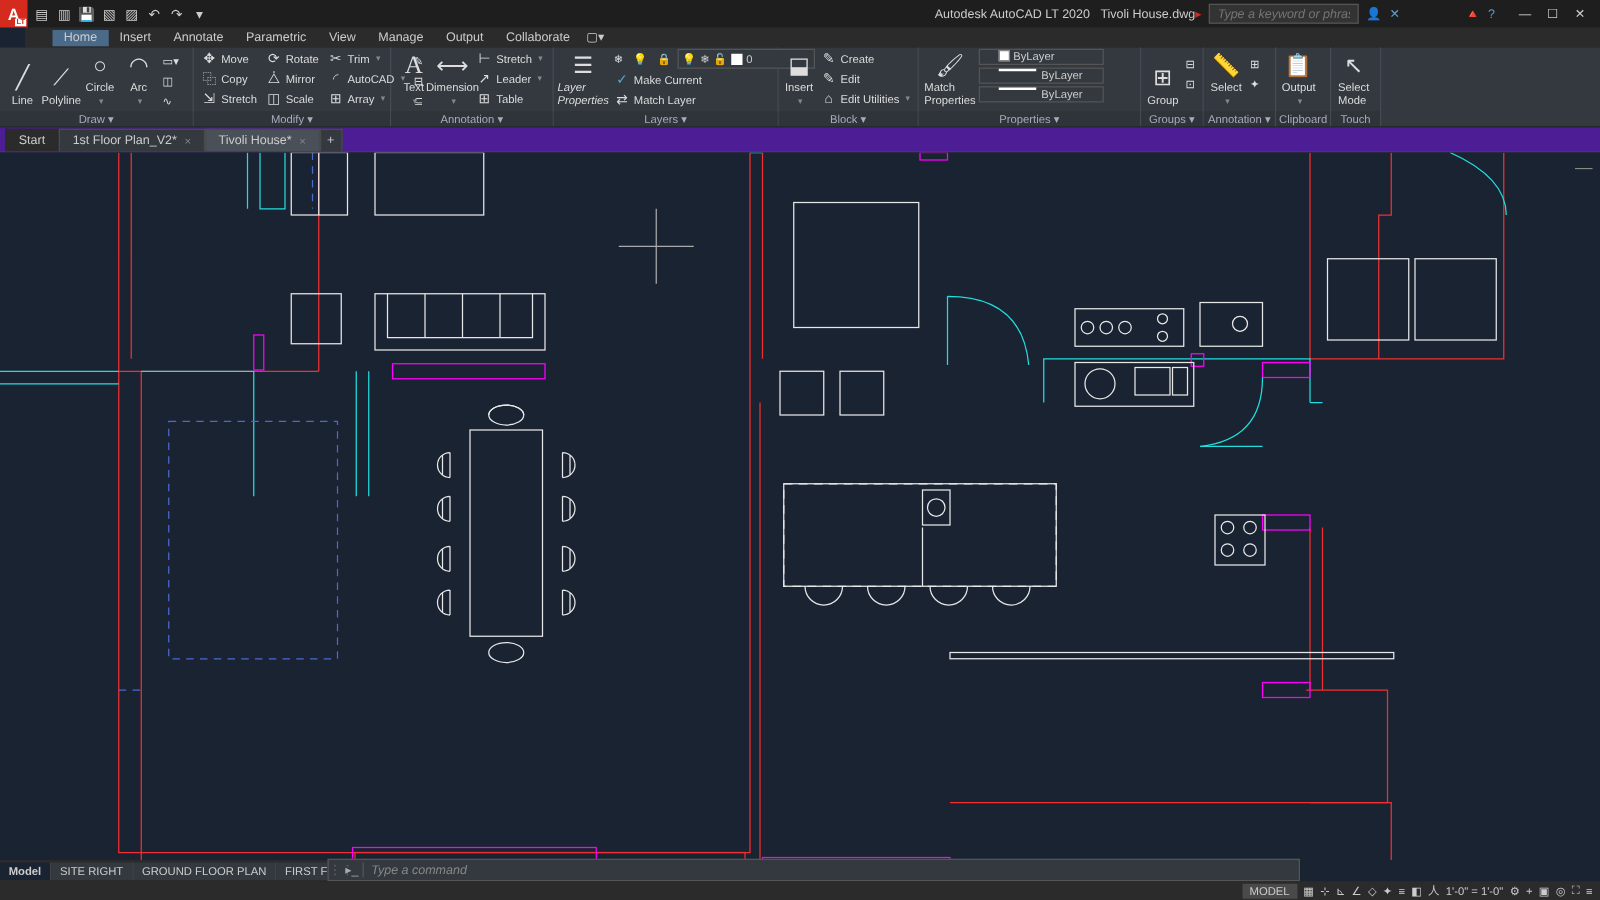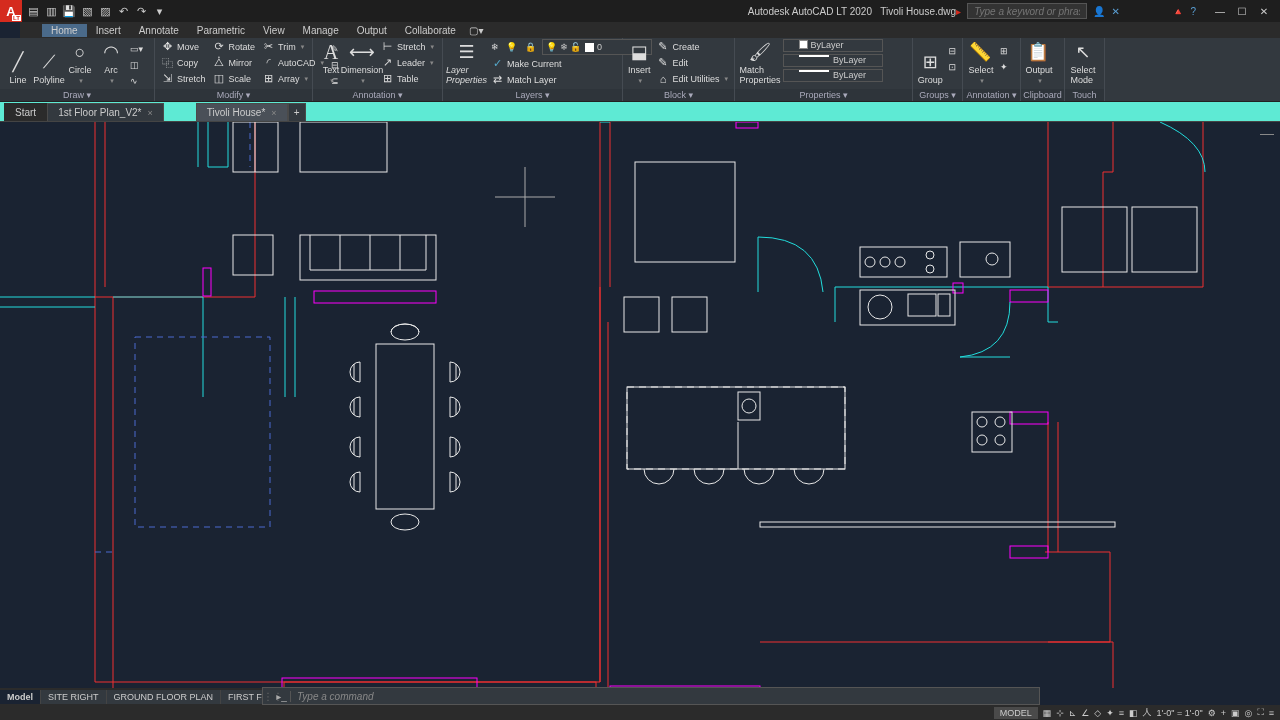--- a/index.html
+++ b/index.html
@@ -31,24 +31,24 @@
 .big-btn .ico { width:22px; height:22px; display:flex; align-items:center; justify-content:center; font-size:18px; }
 .col { display:flex; flex-direction:column; gap:1px; }
 .small-btn { display:flex; align-items:center; gap:3px; color:#ddd; font-size:9px; height:15px; padding:0 3px; white-space:nowrap;}
 .small-btn .ico { width:13px; height:13px; font-size:11px; display:inline-flex; align-items:center; justify-content:center; }
 .dd::after { content:"▾"; font-size:7px; margin-left:2px; color:#888;}
 .layer-combo { background:#33393f; border:1px solid #555; height:16px; width:110px; color:#ccc; font-size:9px; display:flex; align-items:center; padding:0 3px; gap:3px;}
 .prop-combo { background:#33393f; border:1px solid #555; height:13px; width:100px; color:#ccc; font-size:9px; display:flex; padding:0 15px; margin-bottom:1px;}
 .byline { width:30px; height:2px; background:#fff; display:inline-block; margin-right:4px;}
 
 
-.filetabs { height:20px; background:#5eead4; display:flex; align-items:flex-end; padding-left:4px; gap:0; border-bottom:1px solid #444;}
+.filetabs { height:20px; background:#4c1d95; display:flex; align-items:flex-end; padding-left:4px; gap:0; border-bottom:1px solid #444;}
 .filetab { background:#33393f; color:#ccc; font-size:10px; padding:2px 10px; border:1px solid #4a4a4a; border-bottom:none; display:flex; align-items:center; gap:6px; height:18px;}
 .filetab.start { background:#2b2b2b; border-color:#2b2b2b;}
-.filetab.active { background:#4a5058;margin-left:32px;}
+.filetab.active { background:#4a5058;}
 .filetab .x { font-size:9px; color:#888;}
 .filetab.add { width:18px; justify-content:center; padding:2px 0;}
 
 
 .canvas { position:absolute; top:122px; left:0; right:0; bottom:32px; background:#1a2332; overflow:hidden;}
 .canvas svg { width:100%; height:100%; }
 
 
 .cmdline { position:absolute; bottom:15px; left:262px; right:240px; height:18px; background:#33393f; border:1px solid #555; display:flex; align-items:center; color:#888; font-size:10px; font-style:italic; }
 .cmdline .grip { width:10px; color:#666; text-align:center; font-style:normal;}

